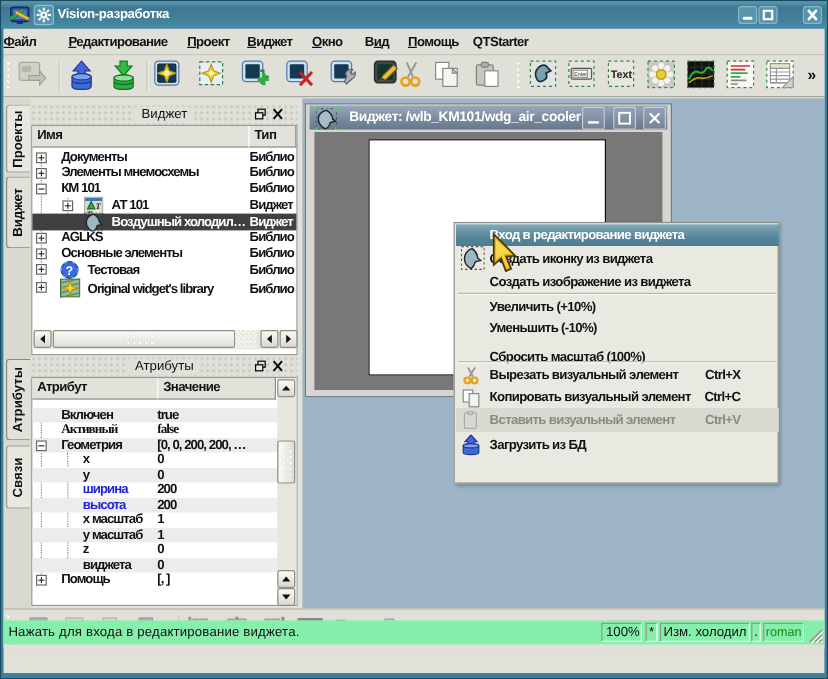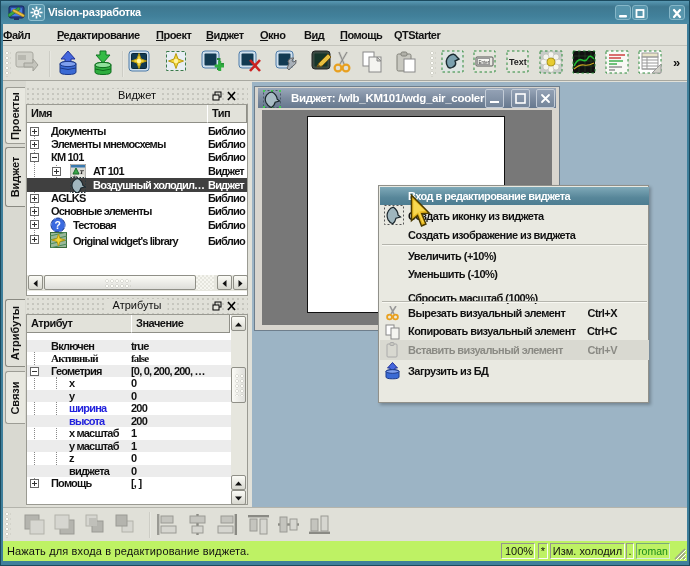--- a/index.html
+++ b/index.html
@@ -79,21 +79,21 @@
 .ci { position:absolute; left:1px; width:269px; font-size:11px; font-weight:bold; color:#111; letter-spacing:-0.55px; }
 .ci .txt { position:absolute; left:28px; top:50%; transform:translateY(-50%); white-space:nowrap; }
 .ci .sc { position:absolute; right:32px; top:50%; transform:translateY(-50%); }
 .ci.hl { background:linear-gradient(180deg,#7fa9b8 0%,#578699 60%,#4d7d91 100%); color:#fff; }
 .ci.dis { background:#d9d9d1; color:#8a8a84; }
 .csep { position:absolute; left:3px; width:265px; height:2px; border-top:1px solid #b5b5ad; border-bottom:1px solid #f8f8f2; }
 
 
 #btoolbar { position:absolute; left:3px; top:507px; width:684px; height:34px; background:#e0e0d8; border-top:1px solid #b4b4ac; }
 
-#statusbar { position:absolute; left:3px; top:541px; width:684px; height:20px; background:#bef264; font-size:11px; color:#111; letter-spacing:0.15px; }
+#statusbar { position:absolute; left:3px; top:517px; width:684px; height:20px; background:#86efac; font-size:11px; color:#111; letter-spacing:0.15px; }
 .sbox { position:absolute; top:2px; height:16px; border:1px solid; border-color:#96968e #fbfbf6 #fbfbf6 #96968e; padding:1px 3px 0 3px; font-size:11px; white-space:nowrap; overflow:hidden; letter-spacing:0; }
 #bottomedge { position:absolute; left:1px; top:561px; width:688px; height:4px; background:#3f7f9b; }
 </style></head>
 <body>
 <div id="frame"></div>
 <div id="frame-teal"></div>
 <div id="client"></div>
 
 <div id="titlebar">
   <svg id="title-icon" viewBox="0 0 17 17">

